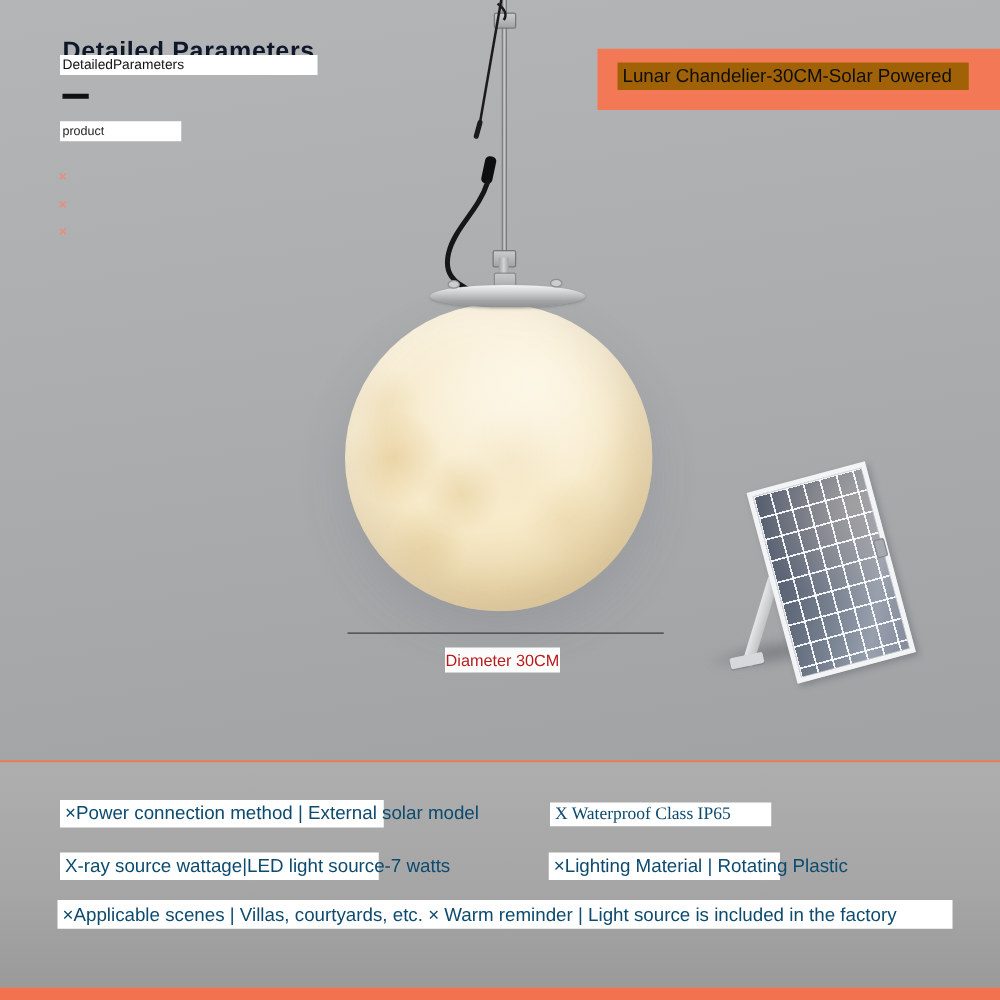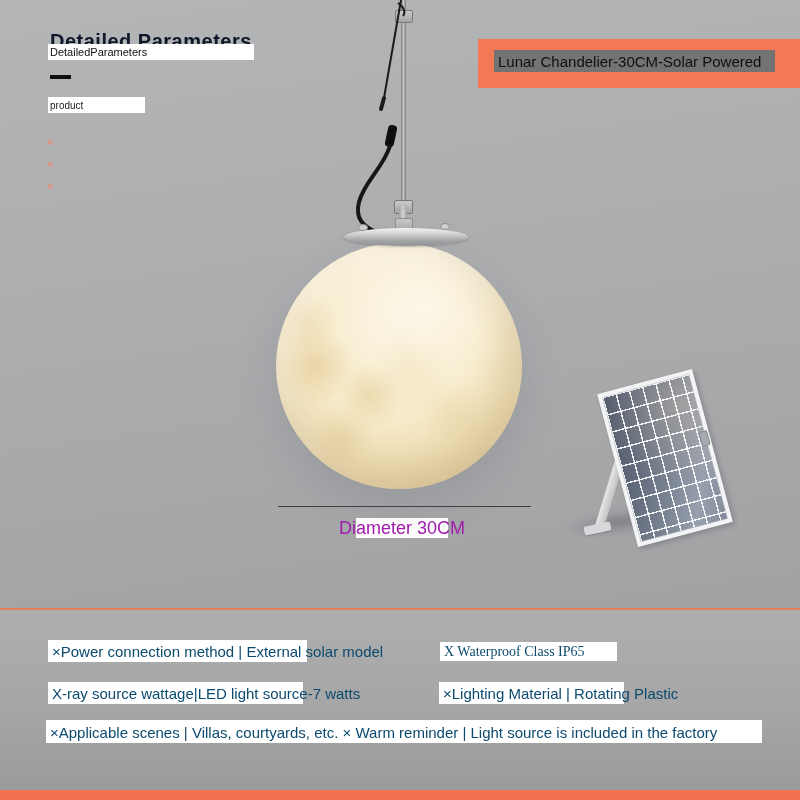--- a/index.html
+++ b/index.html
@@ -15,21 +15,21 @@
     color:#0f172a;letter-spacing:.5px;white-space:nowrap;z-index:1;}
   .params-box{position:absolute;left:48px;top:44px;width:206px;height:16px;background:#fff;z-index:2;}
   .params-box span{position:absolute;left:2px;top:2px;font-size:11px;color:#111;white-space:nowrap;}
   .heading-underline{position:absolute;left:50px;top:75px;width:21px;height:4px;background:#101010;z-index:2;}
   .product-tag{position:absolute;left:48px;top:97px;width:97px;height:16px;background:#fff;z-index:2;}
   .product-tag span{position:absolute;left:2px;top:3px;font-size:10px;color:#222;white-space:nowrap;}
   .cross{position:absolute;left:47px;width:12px;height:12px;color:#ec8d7b;
     font-size:11px;font-weight:bold;line-height:12px;z-index:2;}
   
   .banner{position:absolute;left:478px;top:39px;width:322px;height:49px;background:#f37855;z-index:3;}
-  .banner-title-box{position:absolute;left:16px;top:11px;width:281px;height:22px;background:#737373;}
+  .banner-title-box{position:absolute;left:16px;top:11px;width:281px;height:22px;background:#a16207;}
   .banner-title-box span{position:absolute;left:4px;top:50%;transform:translateY(-50%);
     font-size:15px;color:#0f0f0f;white-space:nowrap;}
   
   .rod{position:absolute;left:402px;top:0;width:3px;height:230px;
     background:linear-gradient(90deg,#8c8e90,#cfd1d3 45%,#8c8e90);box-shadow:0 0 0 .6px #737577;}
   .clamp{position:absolute;width:16px;height:11px;background:linear-gradient(180deg,#c9cbcd,#a2a4a6);
     border:1px solid #76787a;border-radius:2px;}
   .cable-svg{position:absolute;left:0;top:0;width:800px;height:800px;pointer-events:none;}
   .canopy-stem{position:absolute;left:399px;top:206px;width:8px;height:16px;
     background:linear-gradient(90deg,#9fa1a3,#d2d4d6,#9fa1a3);border-radius:1px;}
@@ -49,21 +49,21 @@
       radial-gradient(circle at 55% 50%, rgba(232,208,152,.35) 0%, rgba(232,208,152,0) 22%),
       radial-gradient(circle at 72% 70%, rgba(228,203,150,.30) 0%, rgba(228,203,150,0) 14%),
       radial-gradient(circle at 12% 33%, rgba(225,198,142,.35) 0%, rgba(225,198,142,0) 12%),
       radial-gradient(circle at 47% 30%, #f9f0da 0%, #f7ebcb 45%, #f1e0b6 70%, #e9d3a5 88%, #dfc795 100%);
     box-shadow:inset -10px -18px 40px rgba(150,118,70,.28),
                inset 8px 10px 28px rgba(255,255,255,.45),
                0 16px 38px rgba(88,90,94,.16);}
   .dim-line{position:absolute;left:278px;top:506px;width:253px;height:1px;background:#3f3f41;}
   .dia-box{position:absolute;left:356px;top:518px;width:92px;height:20px;background:#fff;}
   .dia-box span{position:absolute;left:50%;top:50%;transform:translate(-50%,-50%);
-    font-size:18px;color:#a21caf;white-space:nowrap;}
+    font-size:13px;color:#b91c1c;white-space:nowrap;}
   
   .solar-shadow{position:absolute;left:563px;top:510px;width:112px;height:24px;border-radius:50%;
     background:radial-gradient(ellipse at center, rgba(70,70,74,.40) 0%, rgba(70,70,74,0) 70%);
     filter:blur(3px);transform:rotate(-9deg);}
   .kickstand{position:absolute;left:604px;top:460px;width:9px;height:74px;border-radius:2px;
     background:linear-gradient(90deg,#e6e7e9,#c0c2c4);transform:rotate(17deg);}
   .kick-foot{position:absolute;left:584px;top:524px;width:27px;height:9px;border-radius:2px;
     background:#d6d8da;transform:rotate(-12deg);box-shadow:0 1px 1px rgba(90,90,94,.4);}
   .solar-panel{position:absolute;left:616px;top:379px;width:90px;height:150px;
     border:4px solid #f3f4f5;transform:rotate(-15deg);box-sizing:content-box;

